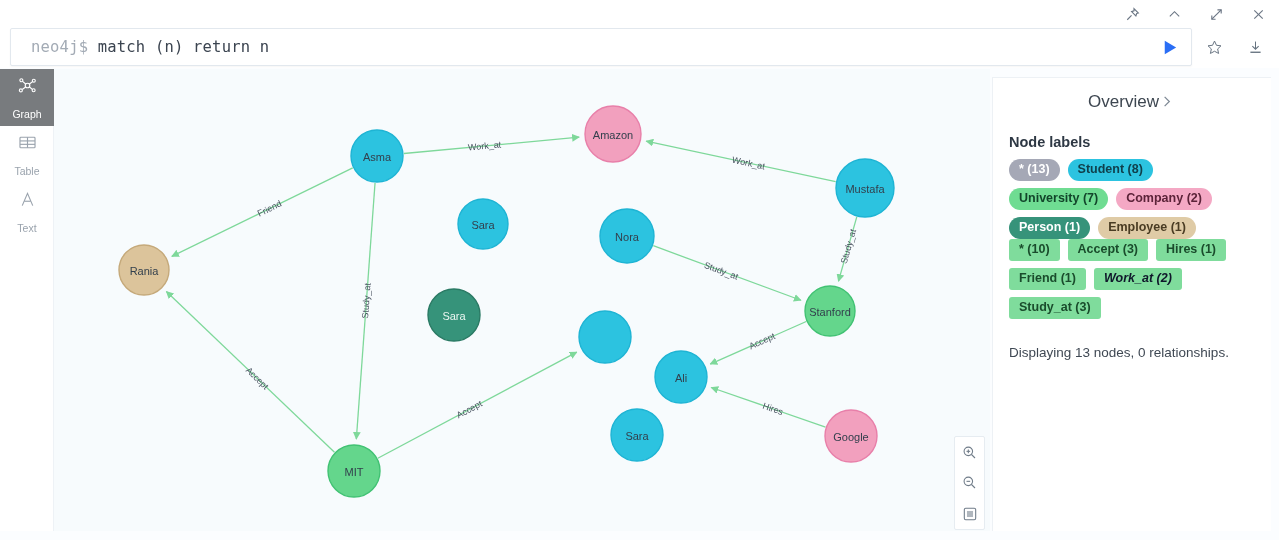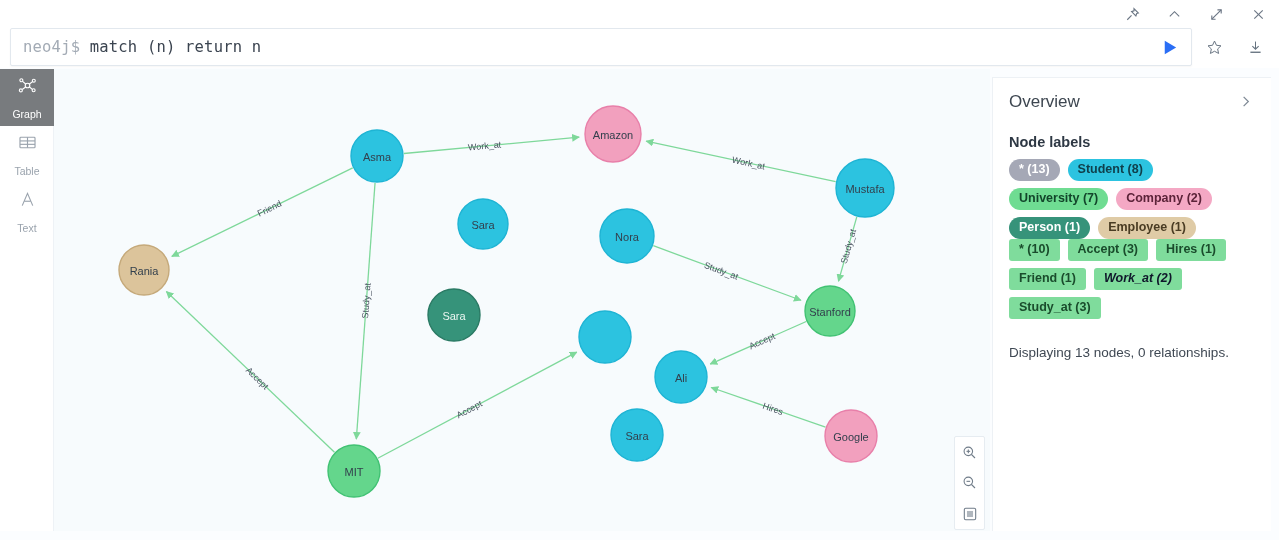--- a/index.html
+++ b/index.html
@@ -35,21 +35,21 @@
     background: #ffffff;
     display: flex; align-items: center;
   }
   .editor-box {
     position: absolute; left: 10px; top: 0px;
     width: 1182px; height: 38px;
     background: #ffffff;
     border: 1px solid #e2e8ee;
     border-radius: 2px;
     display: flex; align-items: center;
-    padding-left: 12px;
+    padding-left: 20px;
     box-shadow: 0 1px 2px rgba(0,0,0,.04);
   }
   .prompt {
     font-family: "DejaVu Sans Mono", monospace;
     font-size: 15.5px; color: #a3abb5; letter-spacing: .2px;
     white-space: pre;
   }
   .querytext {
     font-family: "DejaVu Sans Mono", monospace;
     font-size: 15.5px; color: #3b4450; letter-spacing: .2px;
@@ -133,21 +133,21 @@
   
   .panel {
     position: absolute; left: 992px; top: 77px;
     width: 279px; height: 454px;
     background: #ffffff;
     border: 1px solid #edf1f5;
     border-right: none; border-bottom: none;
     padding: 14px 18px 0 16px;
   }
   .panel-head {
-    display: flex; align-items: flex-start; justify-content: space-between;
+    display: flex; align-items: flex-start; justify-content: center;
   }
   .panel-title { font-size: 17px; color: #3d4650; font-weight: 400; }
   .chev {
     color: #7d8894; cursor: pointer; line-height: 1;
     margin-top: 2px;
   }
   .sec-title {
     font-size: 14.5px; font-weight: bold; color: #2e3844;
     margin-top: 22px; margin-bottom: 9px;
   }

